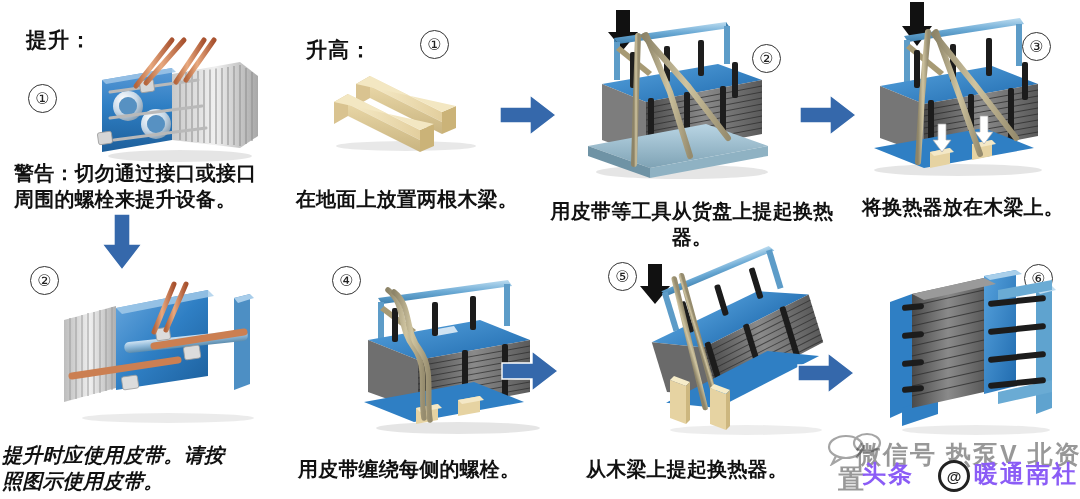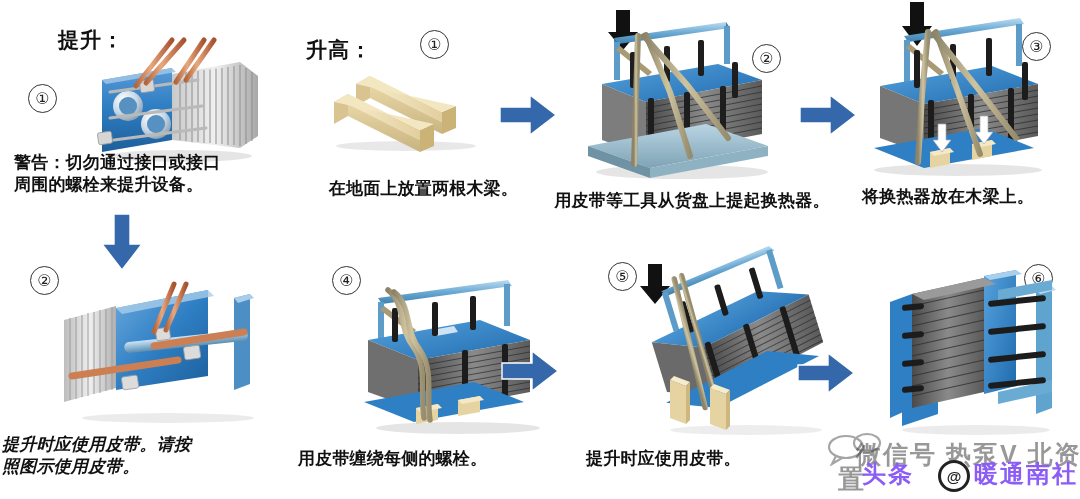--- a/index.html
+++ b/index.html
@@ -12,22 +12,22 @@
     color:#1a1a1a;
   }
   .canvas{position:absolute;left:0;top:0;width:1080px;height:499px;}
   .abs{position:absolute;}
 
   .section-title{
     font-size:21px;font-weight:700;letter-spacing:1px;color:#111;
     white-space:nowrap;
   }
   .caption{
-    font-size:17px;font-weight:700;color:#111;line-height:1.30;
-    letter-spacing:.2px;white-space:pre-line;
+    font-size:20px;font-weight:700;color:#111;line-height:1.30;
+    letter-spacing:.2px;white-space:pre-line;margin-top:8px;
   }
   .step-num{
     width:27px;height:27px;border:1.7px solid #333;border-radius:50%;
     display:flex;align-items:center;justify-content:center;
     font-size:16px;color:#222;font-family:"DejaVu Sans",sans-serif;
     background:transparent;
   }
 
   
   .arrow{display:block;}
@@ -51,21 +51,21 @@
     border:3px solid #222;display:flex;align-items:center;justify-content:center;
     font-size:15px;font-weight:700;color:#222;background:#fff;
   }
   .wm-bubble{position:absolute;}
 </style>
 </head>
 <body>
 
 <div class="canvas">
 
-  <div class="abs section-title" style="left:26px;top:26px;margin-left:32px;">提升：</div>
+  <div class="abs section-title" style="left:26px;top:26px;">提升：</div>
 
   <div class="abs step-num" style="left:28px;top:84px;">①</div>
 
   <div class="illus" style="left:80px;top:40px;">
     <svg width="190" height="120" viewBox="0 0 190 120">
       <defs>
         <linearGradient id="bluePlate" x1="0" y1="0" x2="0" y2="1">
           <stop offset="0" stop-color="#5b9ad6"></stop>
             <stop offset=".45" stop-color="#2f7fc4"></stop>
           <stop offset="1" stop-color="#1d5f9b"></stop>
@@ -513,21 +513,21 @@
         <path d="M32 122 L48 128 L48 166 L32 160 Z" fill="#e6d3a2"></path>
         <path d="M32 122 L48 128 L52 124 L36 118 Z" fill="#f6ecc9"></path>
         <path d="M48 128 L52 124 L52 162 L48 166 Z" fill="#cdb77f"></path>
         <path d="M72 130 L88 136 L88 172 L72 166 Z" fill="#e6d3a2"></path>
         <path d="M72 130 L88 136 L92 132 L76 126 Z" fill="#f6ecc9"></path>
         <path d="M88 136 L92 132 L92 168 L88 172 Z" fill="#cdb77f"></path>
       </g>
     </svg>
   </div>
 
-  <div class="abs caption" style="left:586px;top:448px;width:250px;">提升时应使用皮带。</div>
+  <div class="abs caption" style="left:586px;top:448px;width:250px;">从木梁上提起换热器。</div>
 
   <div class="illus" style="left:798px;top:350px;">
     <svg class="arrow" width="58" height="46" viewBox="0 0 58 46">
       <path d="M0 15 L30 15 L30 3 L56 23 L30 43 L30 31 L0 31 Z" fill="#3568ab" stroke="#ffffff" stroke-width="1.4"></path>
     </svg>
   </div>
 
   <div class="abs step-num" style="left:1024px;top:264px;">⑥</div>
 
   <div class="illus" style="left:876px;top:268px;">

